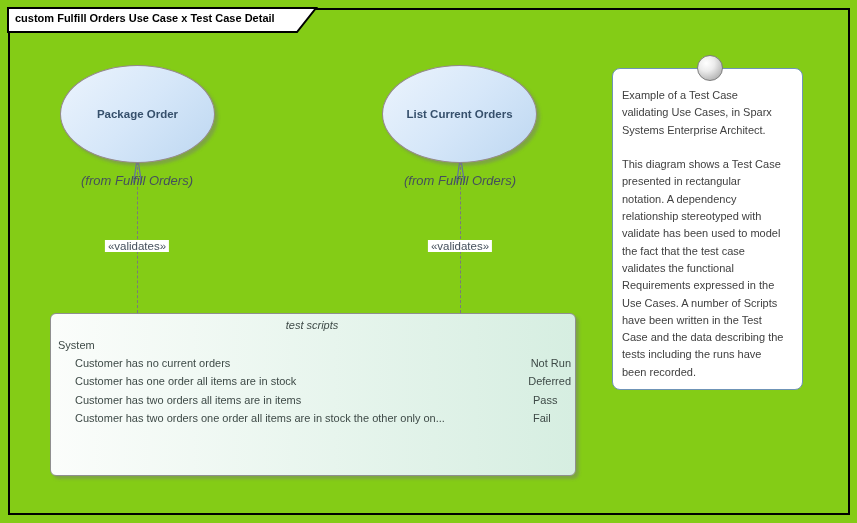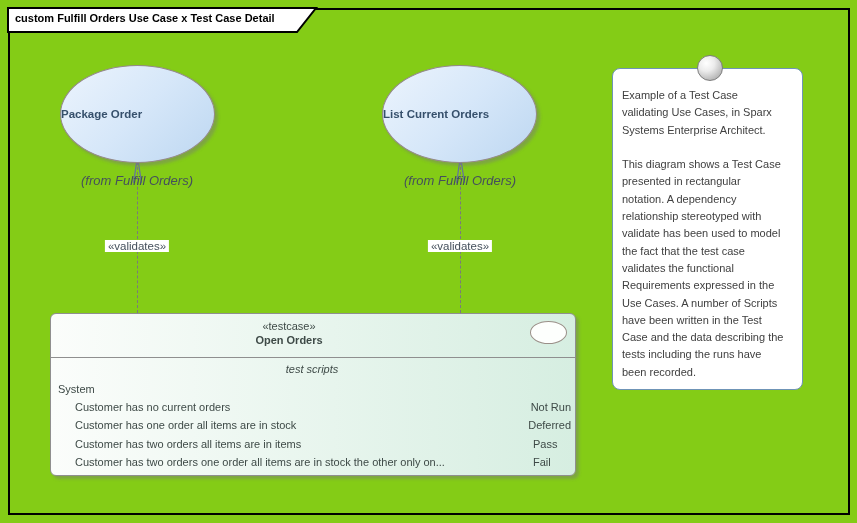--- a/index.html
+++ b/index.html
@@ -14,21 +14,21 @@
   .tab-shape{position:absolute;left:7px;top:7px;}
   .tab-label{
     position:absolute;left:15px;top:12px;width:290px;
     font-size:11px;font-weight:bold;color:#000;white-space:nowrap;
   }
   .usecase{
     position:absolute;width:155px;height:98px;border-radius:50%;
     border:1.5px solid var(--usecase-border,#95898d);box-sizing:border-box;
     background:linear-gradient(135deg,var(--usecase-fill-light,#ecf4fd) 0%,#d6e7f9 50%,var(--usecase-fill-dark,#bdd7f1) 100%);
     box-shadow:3px 3px 3px rgba(120,120,120,0.45);
-    display:flex;align-items:center;justify-content:flex-start;
+    display:flex;align-items:center;justify-content:center;
   }
   .uc1{left:60px;top:65px;}
   .uc2{left:382px;top:65px;}
   .uc-label{
     font-size:11.5px;font-weight:bold;color:var(--usecase-text,#36506c);text-align:center;
   }
   .from-label{
     position:absolute;width:170px;text-align:center;
     font-size:13px;font-style:italic;color:var(--label-text,#45505c);
   }
@@ -120,27 +120,20 @@
 
   <div class="usecase uc2">
     <span class="uc-label">List Current Orders</span>
   </div>
   <div class="from-label fl2">(from Fulfill Orders)</div>
 
   <div class="validates v1">«validates»</div>
   <div class="validates v2">«validates»</div>
 
   <div class="testcase">
-    <div class="tc-header">
-      <div class="centerer">
-        <div class="tc-stereotype">«testcase»</div>
-        <div class="tc-name">Open Orders</div>
-      </div>
-      <div class="tc-oval"></div>
-    </div>
     <div class="tc-body">
       <div class="tc-compartment-label">test scripts</div>
       <div class="tc-group">System</div>
 
       <div class="tc-row">
         <span class="script-name">Customer has no current orders</span>
         <span class="script-status">Not Run</span>
       </div>
       <div class="tc-row">
         <span class="script-name">Customer has one order all items are in stock</span>

